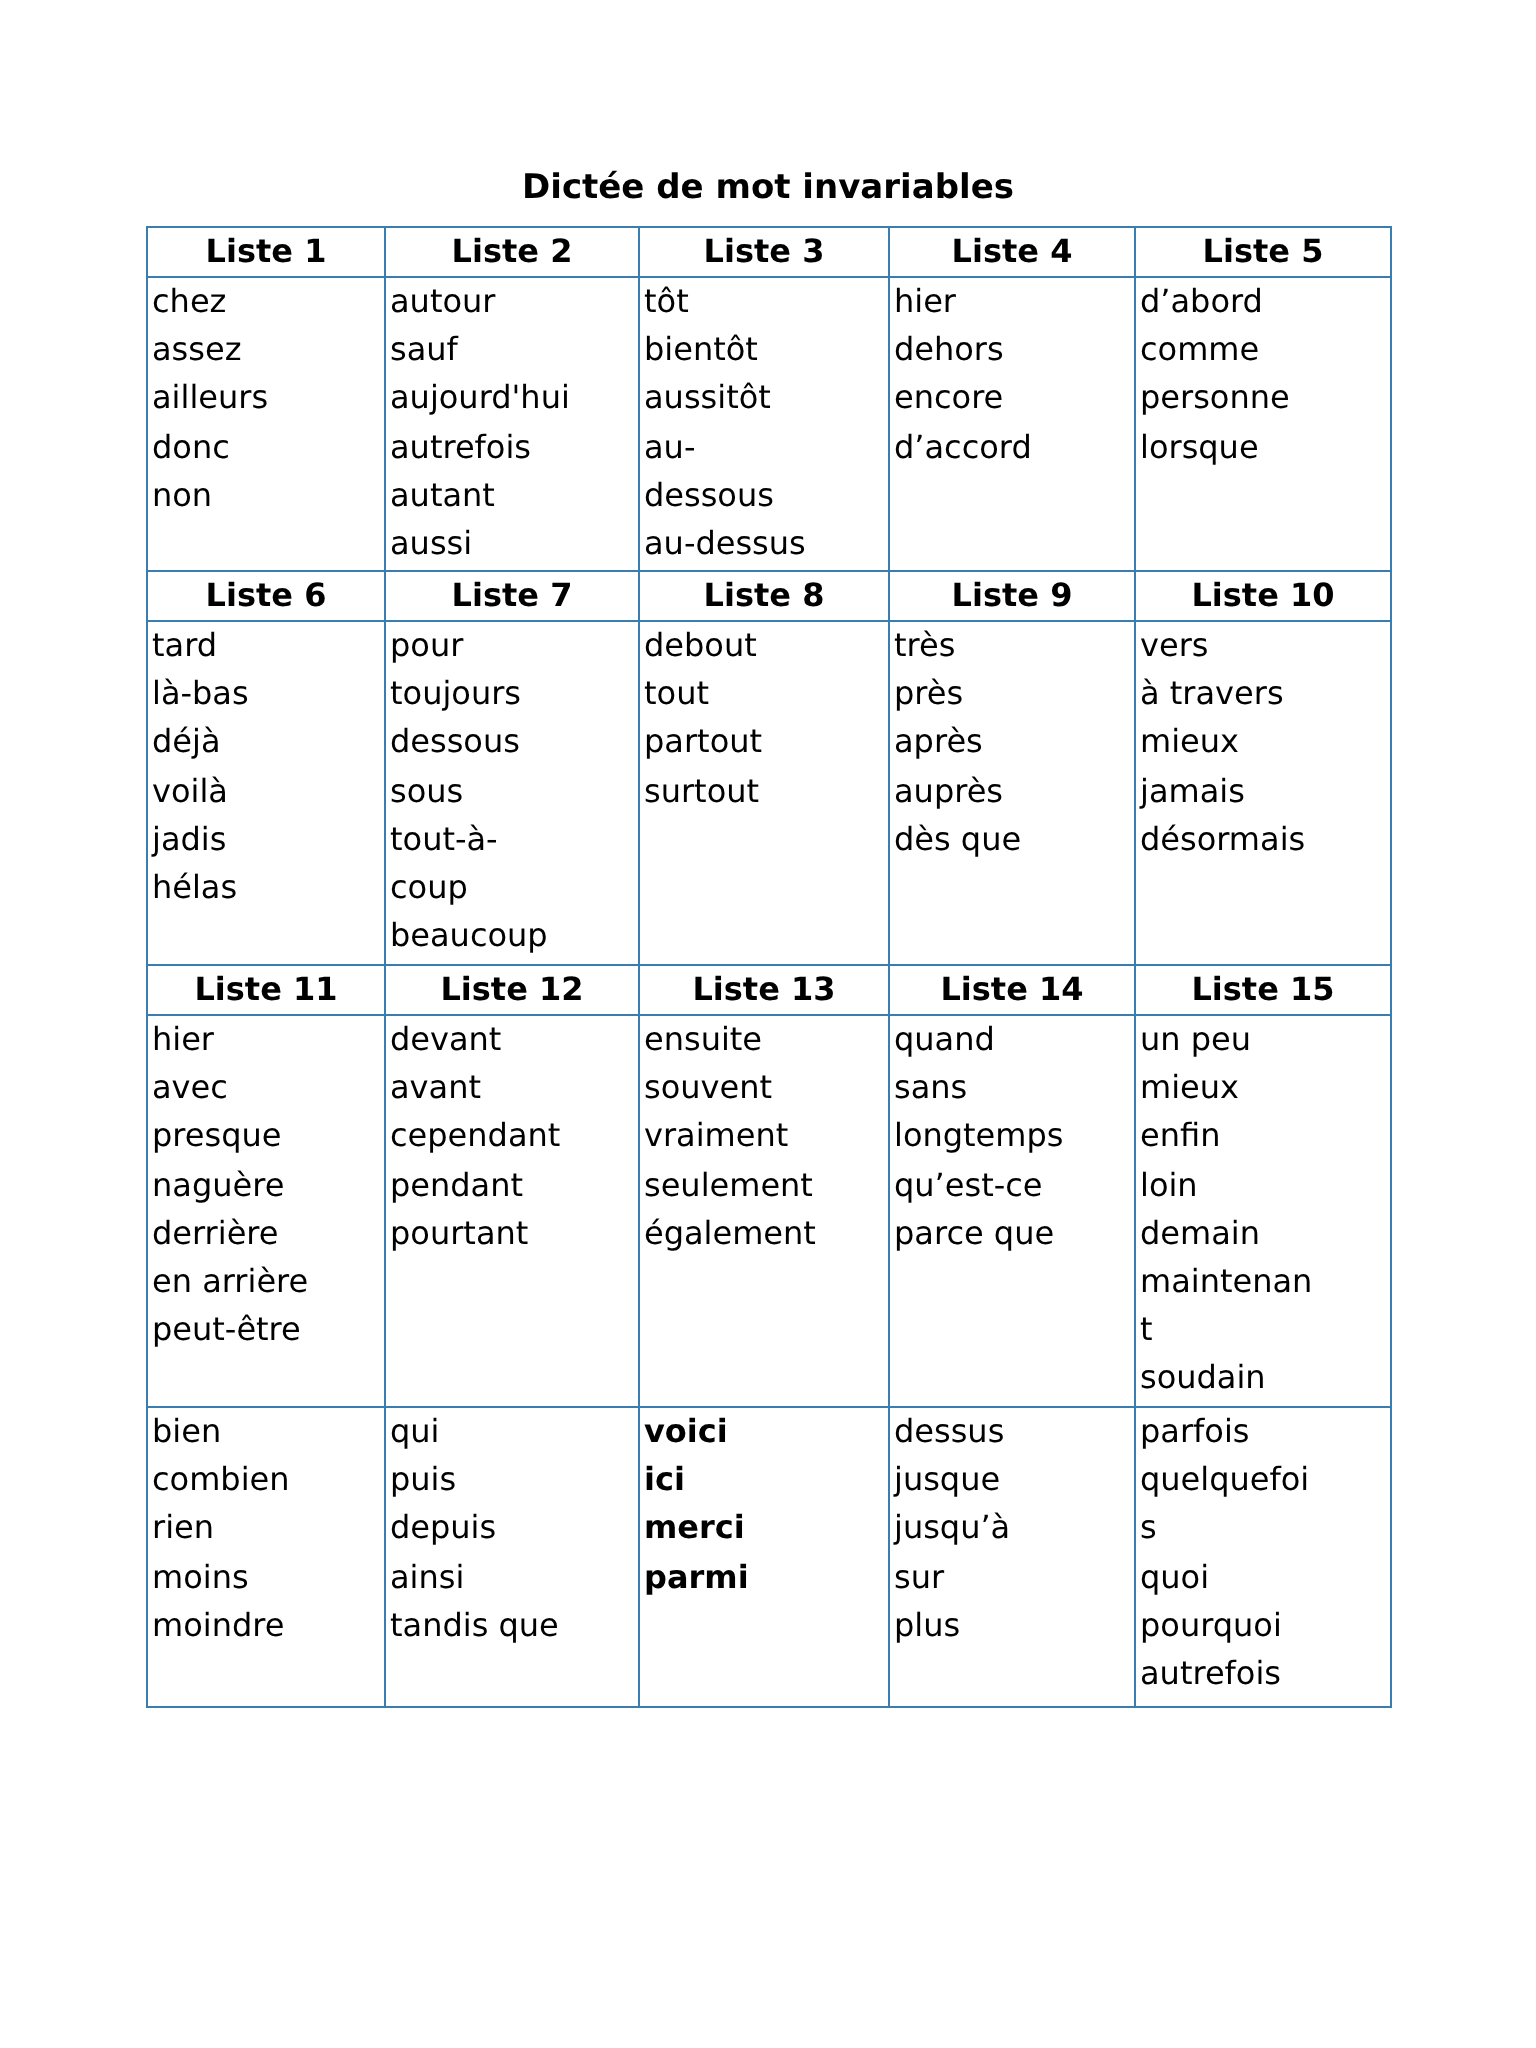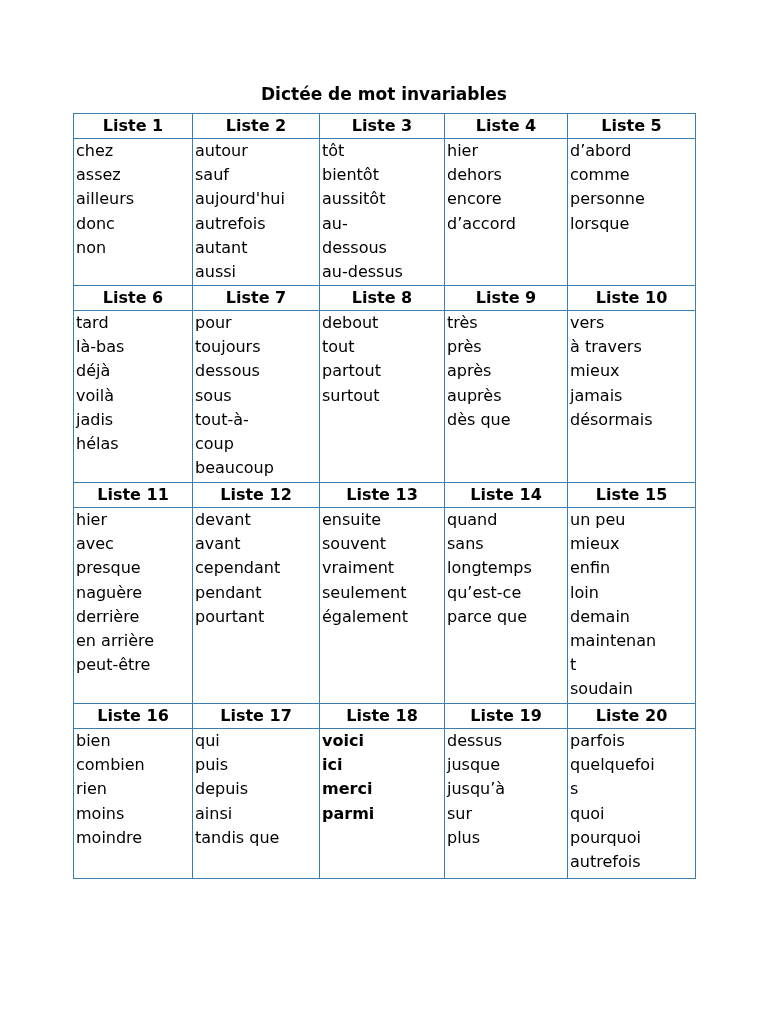--- a/index.html
+++ b/index.html
@@ -161,27 +161,20 @@
           <span class="w">mieux</span>
           <span class="w">enfin</span>
           <span class="w">loin</span>
           <span class="w">demain</span>
           <span class="w">maintenan</span>
           <span class="w">t</span>
           <span class="w">soudain</span>
         </td>
       </tr>
       <tr>
-        <td class="h">Liste 16</td>
-        <td class="h">Liste 17</td>
-        <td class="h">Liste 18</td>
-        <td class="h">Liste 19</td>
-        <td class="h">Liste 20</td>
-      </tr>
-      <tr>
         <td style="height: 149px;">
           <span class="w">bien</span>
           <span class="w">combien</span>
           <span class="w">rien</span>
           <span class="w">moins</span>
           <span class="w">moindre</span>
         </td>
         <td style="height: 149px;">
           <span class="w">qui</span>
           <span class="w">puis</span>

